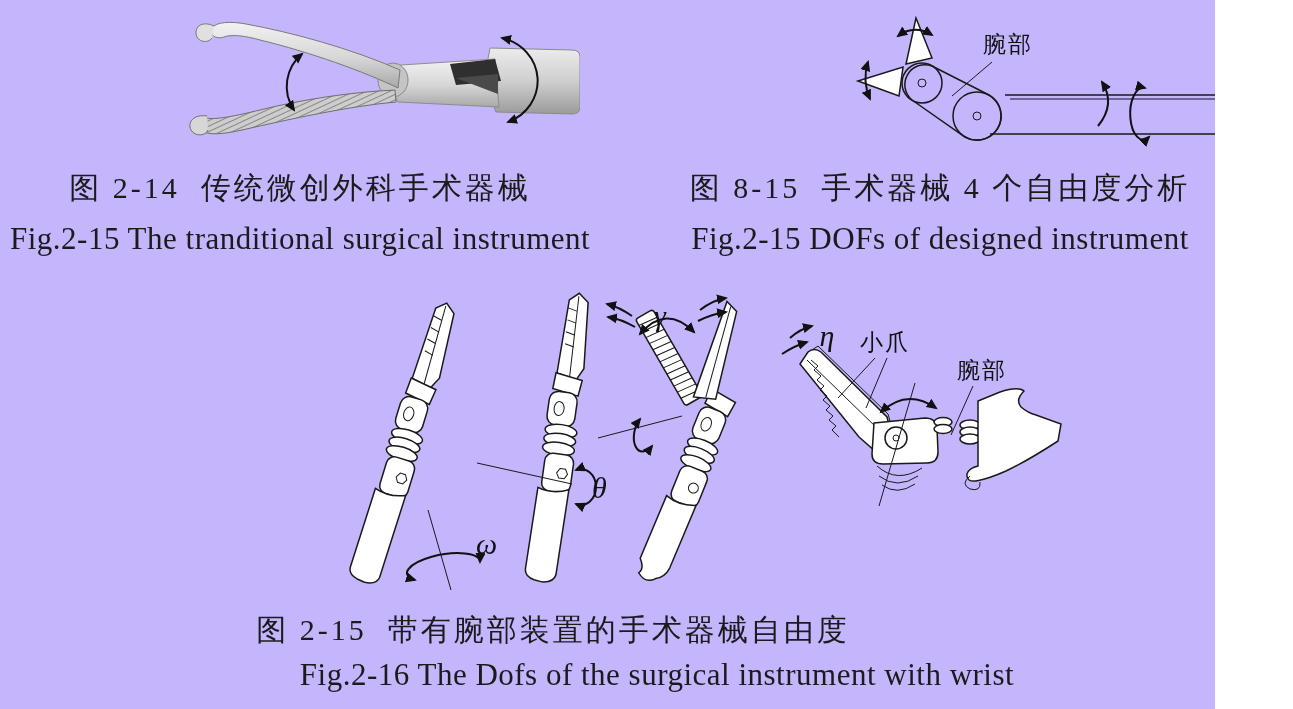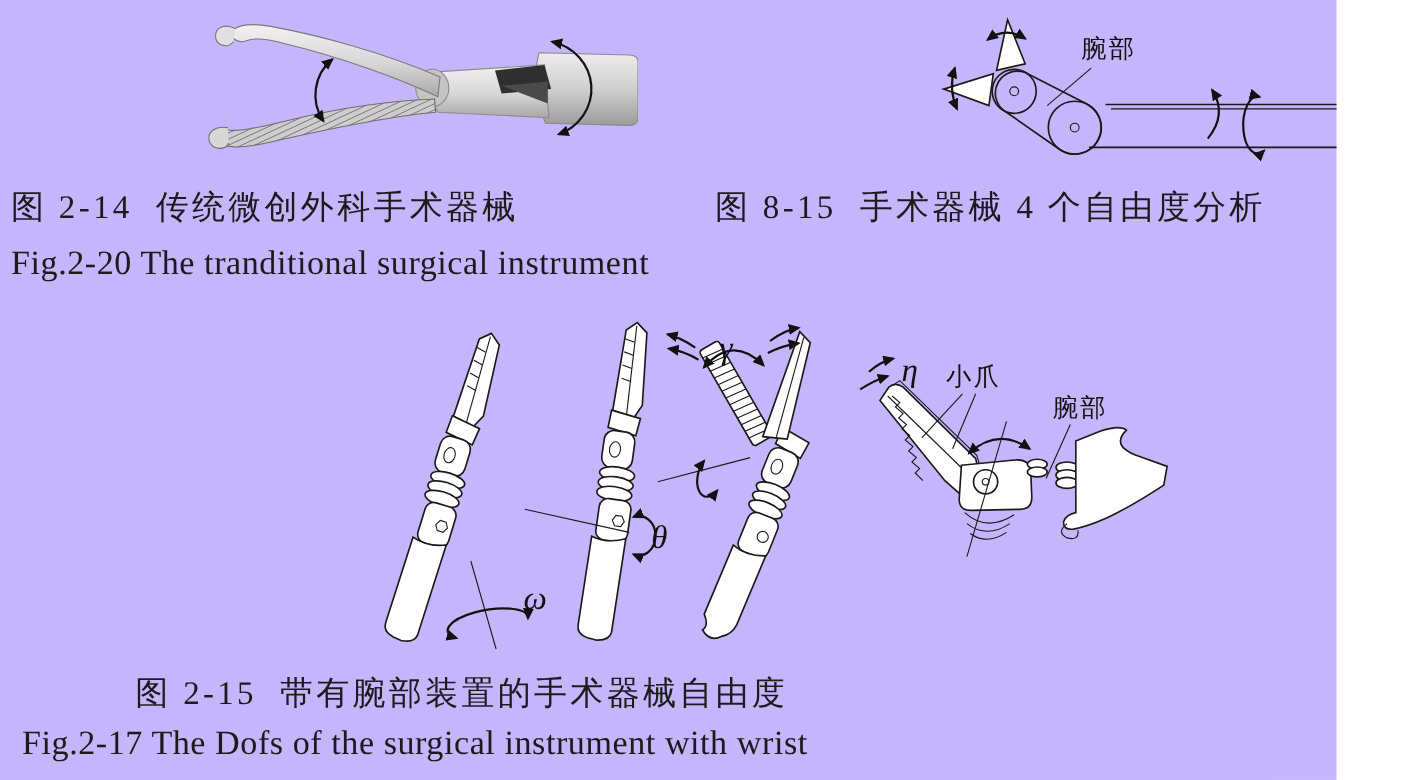--- a/index.html
+++ b/index.html
@@ -1,19 +1,19 @@
 <!DOCTYPE html>
 <html><head>
 <meta charset="utf-8">
 <style>
   html,body{margin:0;padding:0;background:#ffffff;}
   #page{position:relative;width:1215px;height:709px;background:#c4b5fd;overflow:hidden;
         font-family:"Liberation Serif","DejaVu Serif","DejaVu Sans",serif;color:#151515;}
   .art{position:absolute;}
-  .cap{position:absolute;white-space:pre;color:#1b1b1b;}
+  .cap{position:absolute;text-align:center;white-space:pre;color:#1b1b1b;}
   .cap-cn{font-size:30px;letter-spacing:3px;font-weight:500;}
   .cap-en{font-size:31px;letter-spacing:0.5px;}
   svg text{font-family:"Liberation Serif","DejaVu Serif","DejaVu Sans",serif;}
   .greek{font-style:italic;font-size:30px;fill:#111;}
   .cjk{font-size:23px;fill:#111;letter-spacing:2px;}
   .ln{fill:none;stroke:#1a1a1a;stroke-width:1.5;}
   .thin{fill:none;stroke:#1a1a1a;stroke-width:1;}
   .wh{fill:#ffffff;stroke:#1a1a1a;stroke-width:1.5;}
   .arr{fill:none;stroke:#111;stroke-width:2;}
 </style>
@@ -93,22 +93,23 @@
     <g>
       <line class="ln" x1="165" y1="91" x2="412" y2="91" stroke-width="2.4"></line>
       <line class="thin" x1="170" y1="95" x2="412" y2="95"></line>
       <line class="ln" x1="150" y1="130" x2="412" y2="130" stroke-width="2.4"></line>
     </g>
 
     <path class="arr" d="M305,84 A13,26 0 1 0 309,133" stroke-width="1.8" marker-start="url(#ah2)" marker-end="url(#ah2)"></path>
   </svg>
 
   <div class="cap cap-cn" style="left:10px;top:168px;width:580px">图 2-14  传统微创外科手术器械</div>
-  <div class="cap cap-en" style="left:10px;top:221px;width:580px">Fig.2-20 The tranditional surgical instrument</div>
+  <div class="cap cap-en" style="left:10px;top:221px;width:580px">Fig.2-15 The tranditional surgical instrument</div>
   <div class="cap cap-cn" style="left:650px;top:168px;width:580px">图 8-15  手术器械 4 个自由度分析</div>
+  <div class="cap cap-en" style="left:650px;top:221px;width:580px">Fig.2-15 DOFs of designed instrument</div>
 
   <svg class="art" style="left:330px;top:288px" width="750" height="315" viewBox="0 0 750 315">
     <defs>
       <marker id="ah3" markerUnits="userSpaceOnUse" markerWidth="13" markerHeight="13" refX="9" refY="5" orient="auto-start-reverse">
         <path d="M0,0 L11,5 L0,10 Z" fill="#111"></path>
       </marker>
       <g id="instrBody">
 
         <path class="wh" d="M-1,-146 L9,-138 L14,-72 L8,-60 L-12,-64 L-10,-138 Z"></path>
         <path class="thin" d="M-1,-143 L1,-62"></path>
@@ -211,15 +212,15 @@
 
       <text class="cjk" x="555" y="62" text-anchor="middle">小爪</text>
       <line class="thin" x1="545" y1="70" x2="508" y2="110"></line>
       <line class="thin" x1="557" y1="70" x2="536" y2="120"></line>
       <text class="cjk" x="652" y="90" text-anchor="middle">腕部</text>
       <line class="thin" x1="643" y1="98" x2="621" y2="147"></line>
     </g>
   </svg>
 
   <div class="cap cap-cn" style="left:123px;top:610px;width:860px">图 2-15  带有腕部装置的手术器械自由度</div>
-  <div class="cap cap-en" style="left:20px;top:657px;width:1274px">Fig.2-17 The Dofs of the surgical instrument with wrist</div>
+  <div class="cap cap-en" style="left:20px;top:657px;width:1274px">Fig.2-16 The Dofs of the surgical instrument with wrist</div>
 
 </div>
 
 </body></html>

